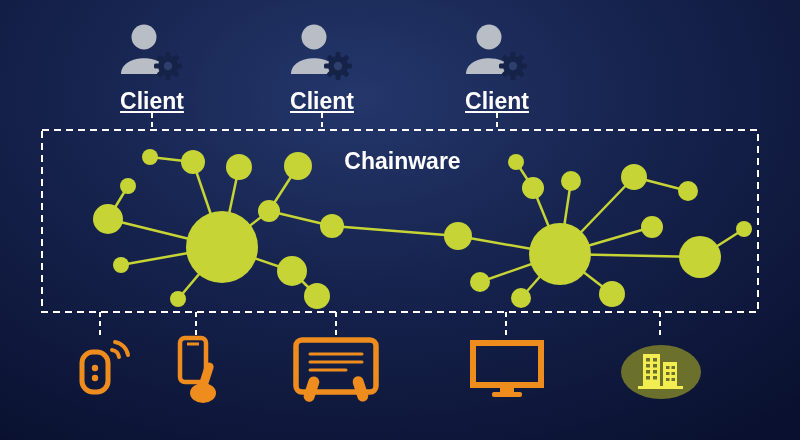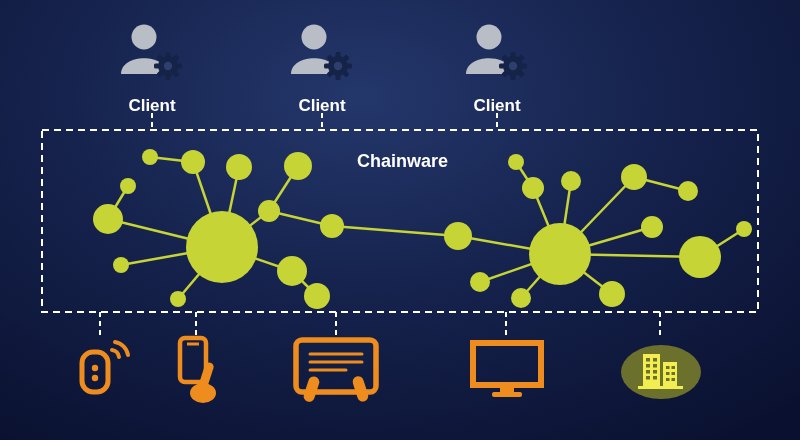--- a/index.html
+++ b/index.html
@@ -7,28 +7,28 @@
     position:relative;
     width:800px;height:440px;
     overflow:hidden;
     font-family:"Liberation Sans", sans-serif;
     background: radial-gradient(ellipse 80% 95% at 45% 22%, var(--bg-top,#24376b) 0%, #16234e 45%, var(--bg-bottom,#0a1130) 100%);
   }
   .overlay{position:absolute;left:0;top:0;width:800px;height:440px;}
   .net-title{
     position:absolute;left:320px;top:147px;width:165px;
     text-align:center;color:var(--text-color,#fff);
-    font-size:18px;font-weight:bold;line-height:29px;
+    font-size:23px;font-weight:bold;line-height:29px;
   }
   .client{position:absolute;width:90px;text-align:center;}
   .client.c0{left:107px;top:22px;}
   .client.c1{left:277px;top:22px;}
   .client.c2{left:452px;top:22px;}
   .client svg{display:block;margin:0 auto;}
-  .client-label{margin-top:12px;color:var(--text-color,#fff);font-size:17px;font-weight:bold;}
+  .client-label{margin-top:4px;color:var(--text-color,#fff);font-size:23px;font-weight:bold;text-decoration:underline;}
   .dev{position:absolute;}
   .o-stroke{fill:none;stroke:var(--dev-orange,#ee8d1e);}
   .o-fill{fill:var(--dev-orange,#ee8d1e);}
   .g-fill{fill:var(--client-gray,#b9bdc6);}
   .gear-fill{fill:var(--gear-navy,#152348);}
   .bld-y{fill:var(--bld-yellow,#f2ee52);}
   .bld-g{fill:var(--bld-ellipse,#6b702c);}
   .hidden-defs{position:absolute;width:0;height:0;}
 </style>
 </head>

